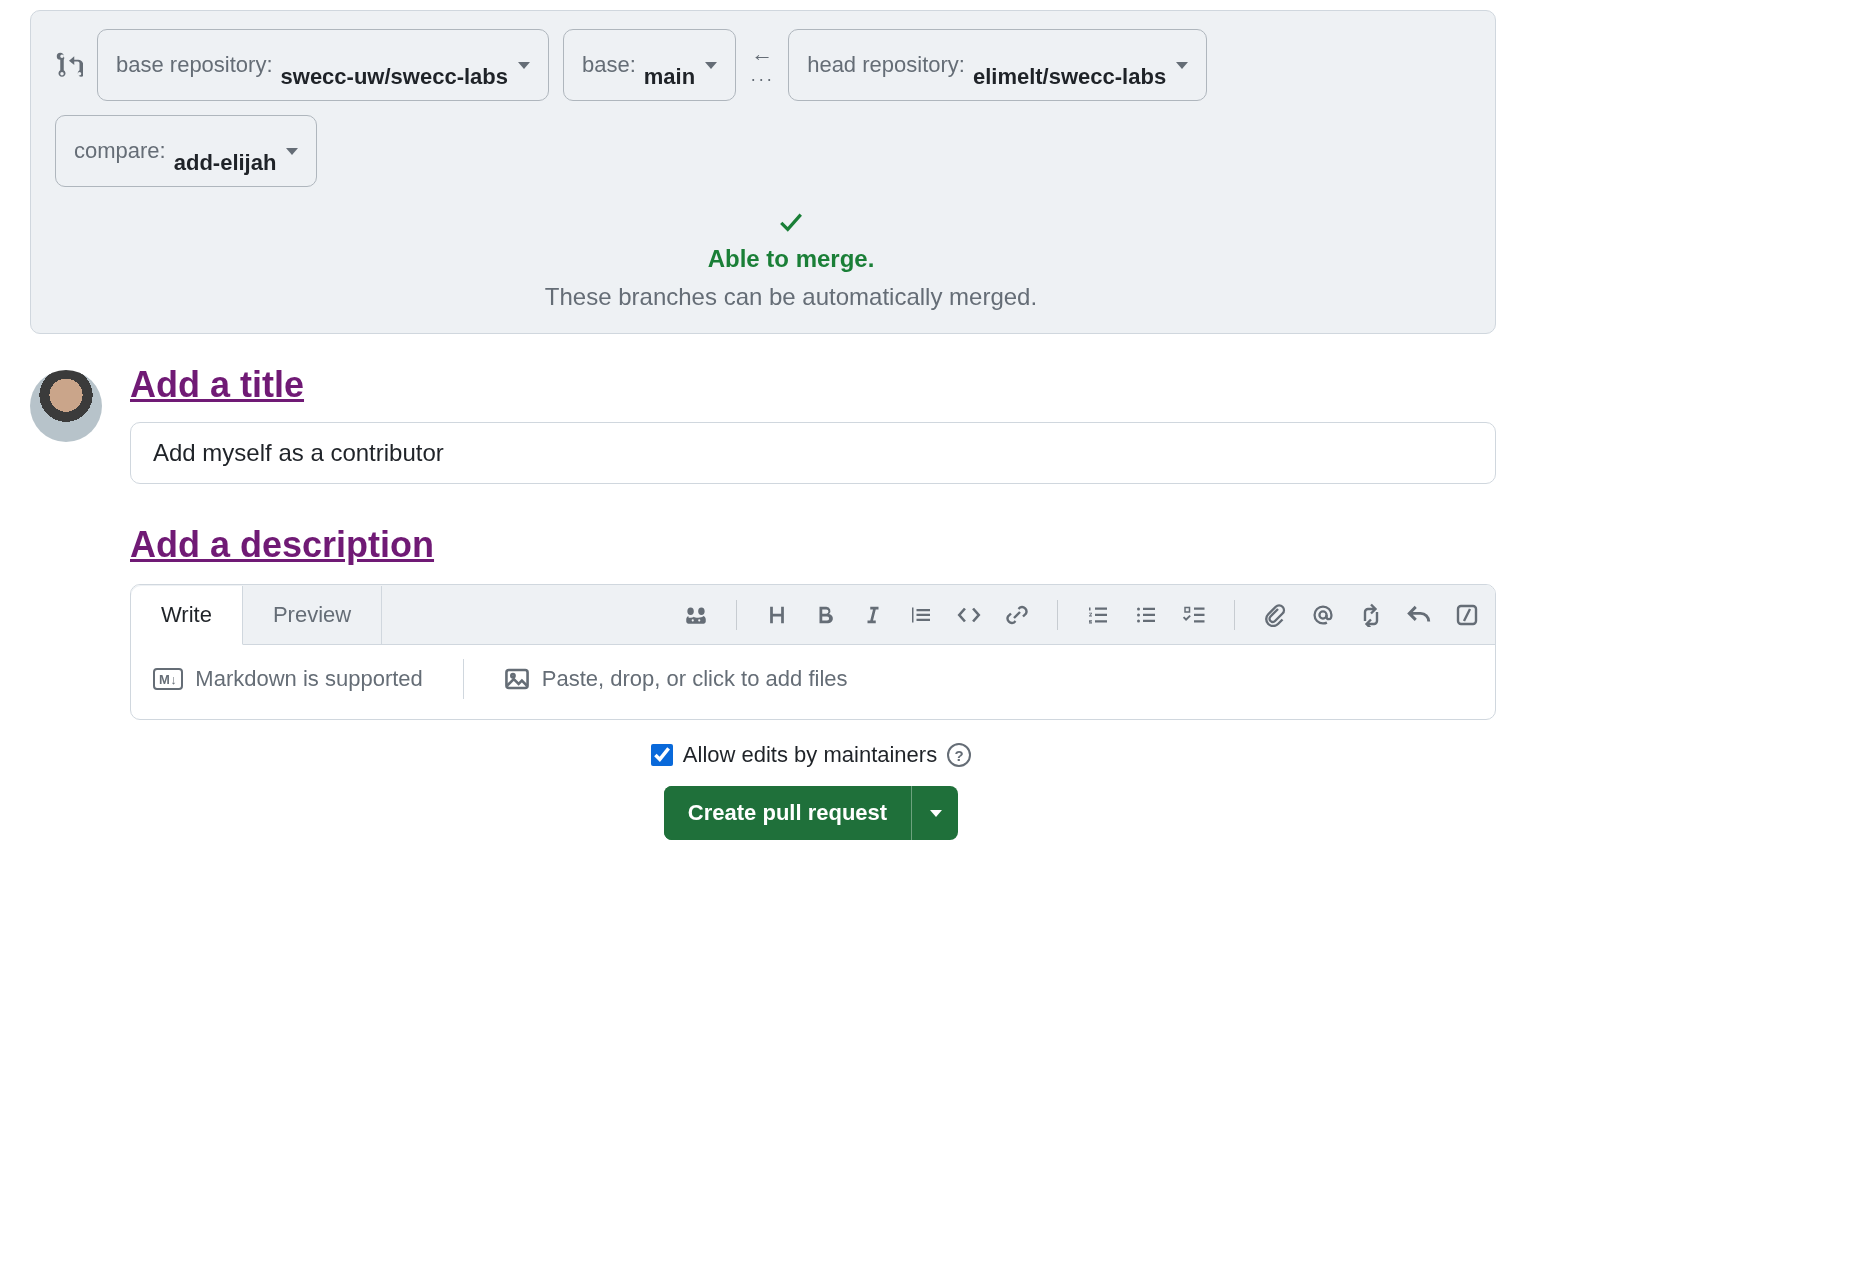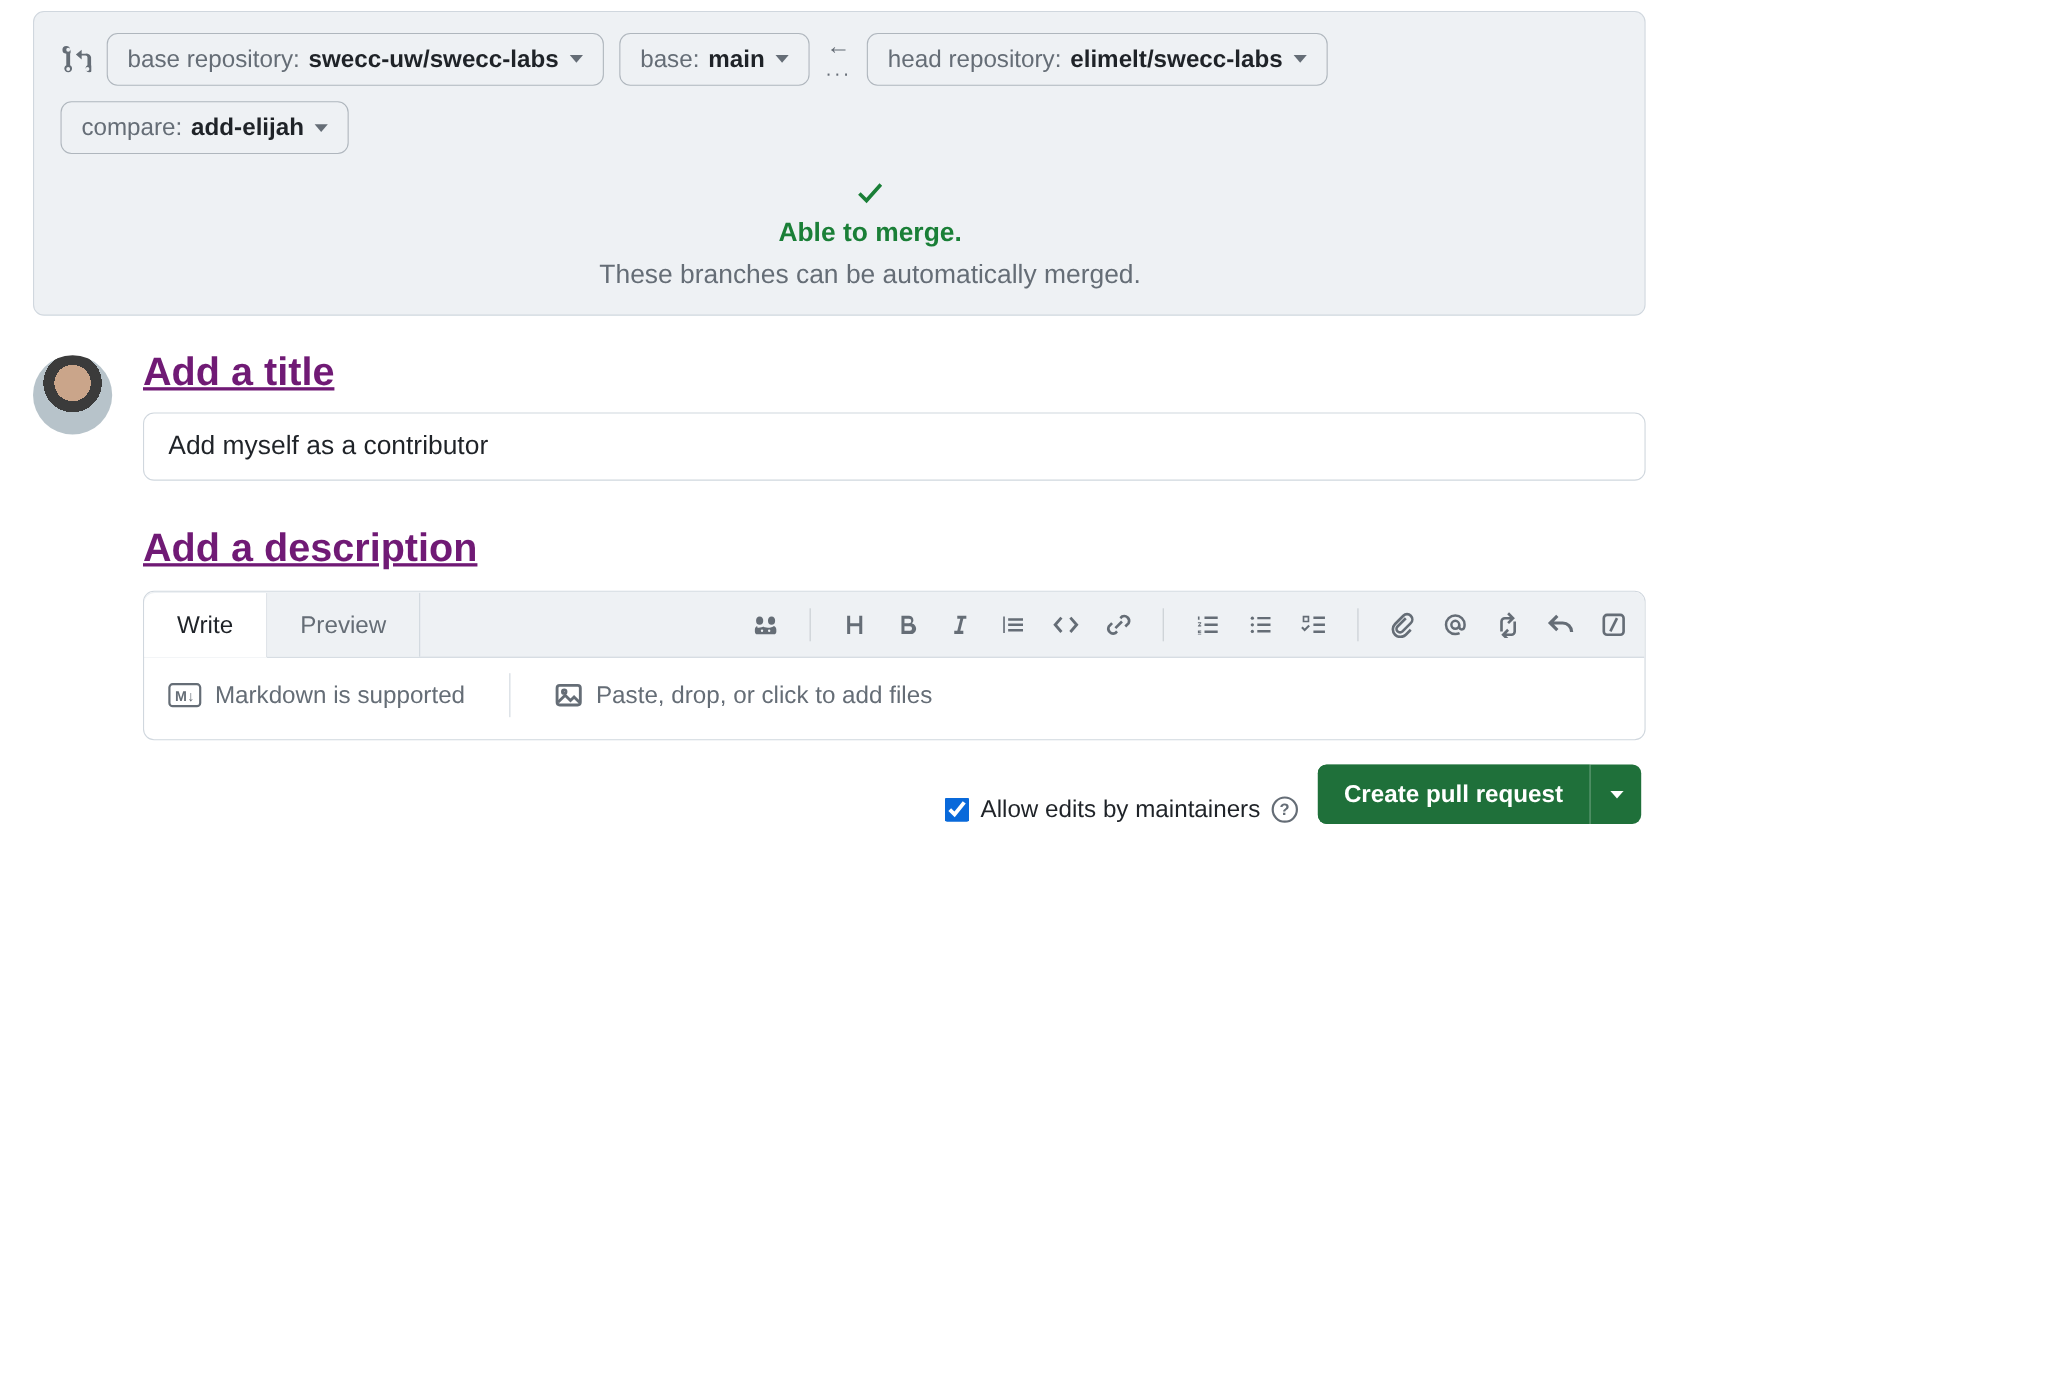--- a/index.html
+++ b/index.html
@@ -32,21 +32,21 @@
     align-items: center;
     gap: 8px;
     background: #eef1f4;
     border: 1px solid #afb6bd;
     border-radius: 10px;
     padding: 10px 18px;
     font-size: 22px;
     color: #656d76;
     cursor: pointer;
   }
-  .picker b { color: #1f2328; font-weight: 600; }
+  .picker b { color: #1f2328; font-weight: 600; margin-top: 24px; }
   .caret {
     width: 0; height: 0;
     border-left: 6px solid transparent;
     border-right: 6px solid transparent;
     border-top: 7px solid #656d76;
     display: inline-block;
     margin-left: 2px;
   }
   .arrow-col {
     display: flex;
@@ -176,26 +176,27 @@
   .md-badge {
     display:inline-flex; align-items:center; justify-content:center;
     border:2px solid #656d76; border-radius:4px;
     font-size:13px; font-weight:700; height:22px; padding:0 4px;
     letter-spacing:0.5px;
   }
   .vline { width:1px; height:40px; background:#d0d7de; }
 
   .actions-row {
     display:flex;
-    align-items:flex-end;
+    align-items:center;
     justify-content:flex-end;
     gap:18px;
     margin-top: 22px;
     font-size: 22px;
     padding-right: 4px;
+    flex-direction: column;
   }
   .checkbox {
     width:22px; height:22px;
     accent-color:#0969da;
   }
   .allow-label { display:flex; align-items:center; gap:10px; color:#1f2328; }
   .q-icon {
     display:inline-flex; width:24px; height:24px; border:2px solid #656d76;
     border-radius:50%; align-items:center; justify-content:center;
     font-size:15px; color:#656d76; font-weight:700;

